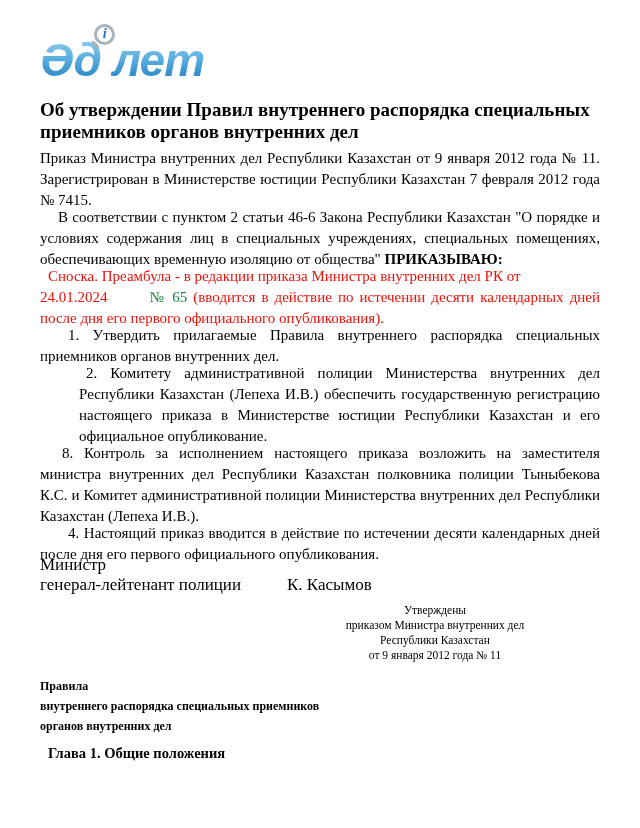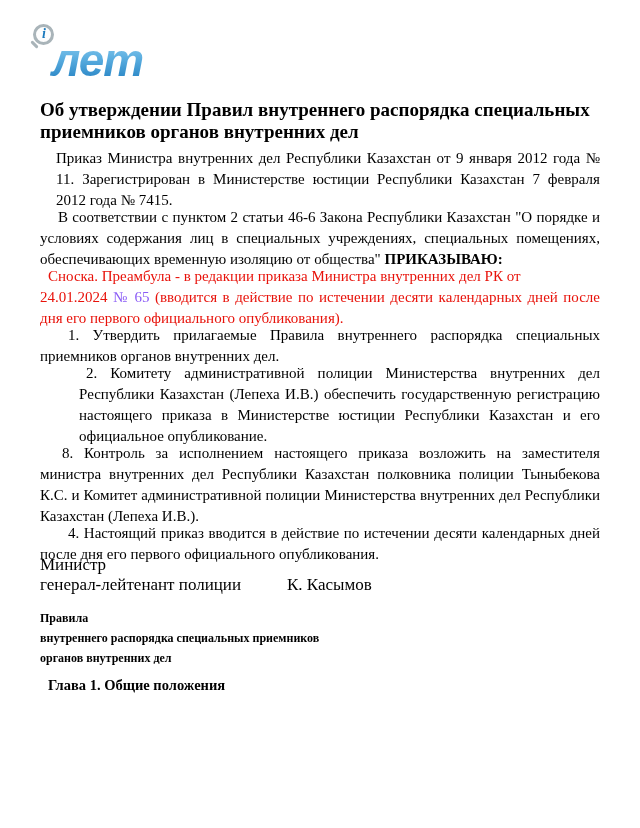--- a/index.html
+++ b/index.html
@@ -78,33 +78,33 @@
     line-height: 22px;
     margin: 8px 0 0 0;
     text-align: left;
   }
   .bp {
     font-size: 15px;
     line-height: 21px;
     margin: -4px 0 0 0;
     text-align: justify;
   }
-  .bp.first { margin-top: 5px; margin-left: 16px; }
+  .bp.first { margin-top: 5px; }
   .ind7  { text-indent: 7px; margin-left: 39px; }
   .ind8  { text-indent: 8px; }
   .ind18 { text-indent: 18px; }
   .ind22 { text-indent: 22px; }
   .ind28 { text-indent: 28px; }
   .kw { font-weight: bold; }
 
   .footnote {
     color: #e8120a;
     white-space: pre-line;
   }
-  .fn-black { color: #8b5cf6; }
+  .fn-black { color: #15803d; margin-left: 36px; }
 
   .sig {
     margin-top: -10px;
     font-size: 17px;
     line-height: 20px;
   }
   .sig .rank { display: inline-block; width: 247px; }
 
   .approval {
     width: 280px;
@@ -128,21 +128,21 @@
     line-height: 20px;
     margin: 7px 0 0 8px;
   }
 </style>
 </head>
 <body>
 
 <div class="page">
 
   <div class="logo">
-    <span class="logo-word"><span class="logo-i-wrap"><span class="lens">
+    <span class="logo-word"><span>Әд</span><span class="logo-i-wrap"><span class="lens">
             <span class="lens-i">i</span>
           </span><span>і</span></span><span>лет</span></span>
   </div>
 
   <div class="doc-title">Об утверждении Правил внутреннего распорядка специальных приемников органов внутренних дел</div>
 
   <p class="bp first">Приказ Министра внутренних дел Республики Казахстан от 9 января 2012 года № 11. Зарегистрирован в Министерстве юстиции Республики Казахстан 7 февраля 2012 года № 7415.</p>
 
   <p class="bp ind18"><span>В соответствии с пунктом 2 статьи 46-6 Закона Республики Казахстан "О порядке и условиях содержания лиц в специальных учреждениях, специальных помещениях, обеспечивающих временную изоляцию от общества" </span><span class="kw">ПРИКАЗЫВАЮ:</span></p>
 
@@ -152,20 +152,24 @@
   <p class="bp ind28">1. Утвердить прилагаемые Правила внутреннего распорядка специальных приемников органов внутренних дел.</p>
   <p class="bp ind7">2. Комитету административной полиции Министерства внутренних дел Республики Казахстан (Лепеха И.В.) обеспечить государственную регистрацию настоящего приказа в Министерстве юстиции Республики Казахстан и его официальное опубликование.</p>
   <p class="bp ind22">8. Контроль за исполнением настоящего приказа возложить на заместителя министра внутренних дел Республики Казахстан полковника полиции Тыныбекова К.С. и Комитет административной полиции Министерства внутренних дел Республики Казахстан (Лепеха И.В.).</p>
   <p class="bp ind28">4. Настоящий приказ вводится в действие по истечении десяти календарных дней после дня его первого официального опубликования.</p>
 
   <div class="sig">
     <div>Министр</div>
     <div><span class="rank">генерал-лейтенант полиции</span><span>К. Касымов</span></div>
   </div>
 
+  <div class="approval">Утверждены
+приказом Министра внутренних дел
+Республики Казахстан
+от 9 января 2012 года № 11</div>
 
   <div class="rules-title">Правила
 внутреннего распорядка специальных приемников
 органов внутренних дел</div>
 
   <div class="chapter">Глава 1. Общие положения</div>
 
 </div>
 
 </body></html>

